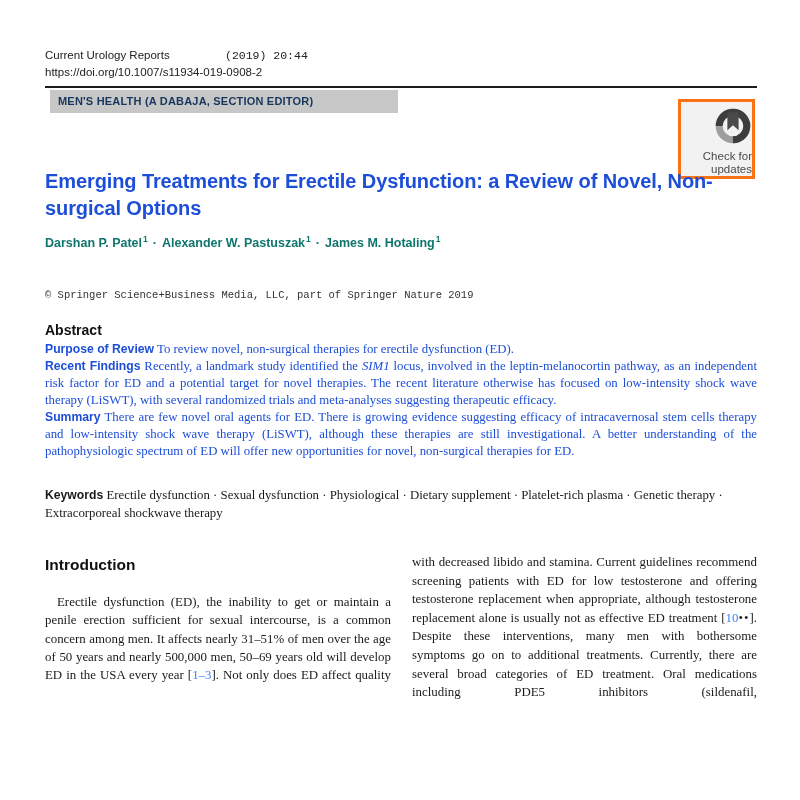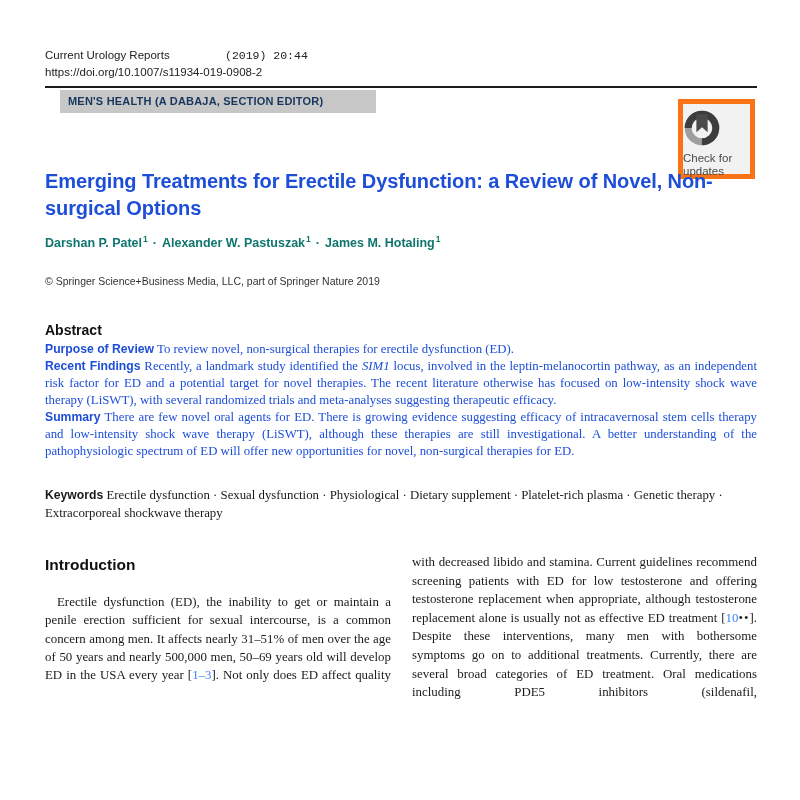--- a/index.html
+++ b/index.html
@@ -21,34 +21,34 @@
   .journal-line { position: relative; white-space: nowrap; }
   .journal-cite { position: absolute; left: 180px; top: 0; font-family: Liberation Mono, monospace; }
   .doi { margin-top: 2px; }
 
   .top-rule {
     position: absolute; left: 45px; top: 86px;
     width: 712px; height: 2px; background: #1c1c1c;
   }
 
   .banner {
-    position: absolute; left: 60px; top: 90px;
-    width: 316px; height: 23px; box-sizing: border-box;
+    position: absolute; left: 50px; top: 90px;
+    width: 348px; height: 23px; box-sizing: border-box;
     background: #c7c7c7; color: #17365d;
     font-family: "Liberation Sans", sans-serif;
     font-weight: bold; font-size: 11px; line-height: 23px;
     padding-left: 8px; letter-spacing: 0.2px; white-space: nowrap;
   }
 
   
   .badge {
     position: absolute; left: 678px; top: 99px;
     width: 77px; height: 80px; box-sizing: border-box;
-    background: #f2f2f2; border: 5px solid #f97316;
-    text-align: left; cursor: pointer;
+    background: #f2f2f2; border: 3px solid #f97316;
+    text-align: right; cursor: pointer;
   }
   .badge svg { margin-top: 5px; width: 38px; height: 38px; display: inline-block; }
   .badge-text {
     font-family: "Liberation Sans", sans-serif;
     font-size: 11.5px; line-height: 13px; color: #4a4a4a; margin-top: 1px;
   }
 
   .paper-title {
     position: absolute; left: 45px; top: 155px; width: 680px;
     font-family: "Liberation Sans", sans-serif;
@@ -58,22 +58,22 @@
 
   .authors {
     position: absolute; left: 45px; top: 234px;
     font-family: "Liberation Sans", sans-serif;
     font-weight: bold; font-size: 12.5px; color: #0f766e; white-space: nowrap;
   }
   .authors sup { font-size: 8.5px; vertical-align: super; margin-left: 1px; }
   .author-sep { margin: 0 5px; }
 
   .copyright {
-    position: absolute; left: 45px; top: 275px;
-    font-family: Liberation Sans, sans-serif;
+    position: absolute; left: 45px; top: 289px;
+    font-family: Liberation Mono, monospace;
     font-size: 10.5px; color: #333;
   }
 
   .abstract-heading {
     position: absolute; left: 45px; top: 322px;
     font-family: "Liberation Sans", sans-serif;
     font-weight: bold; font-size: 14px; color: #111;
   }
   .abstract-body {
     position: absolute; left: 45px; top: 341px; width: 712px;

